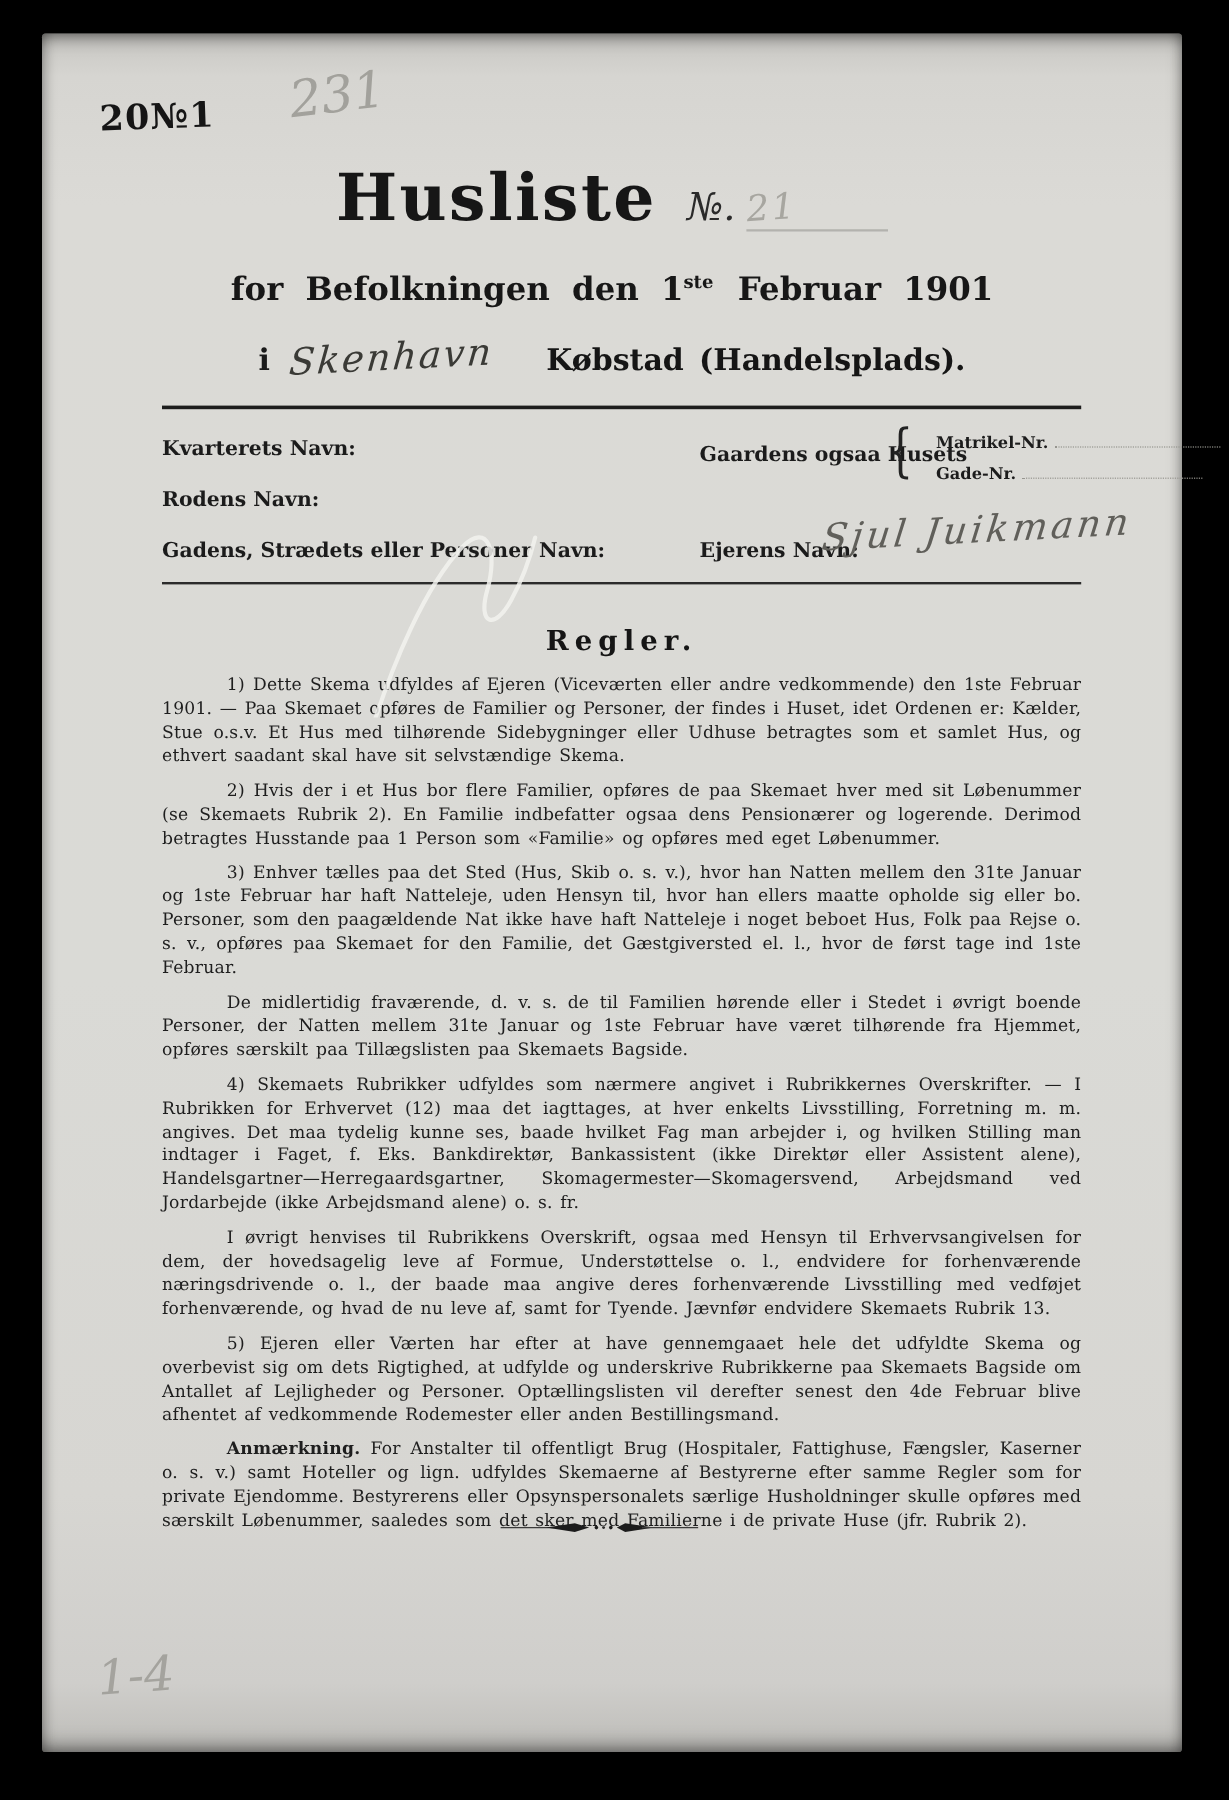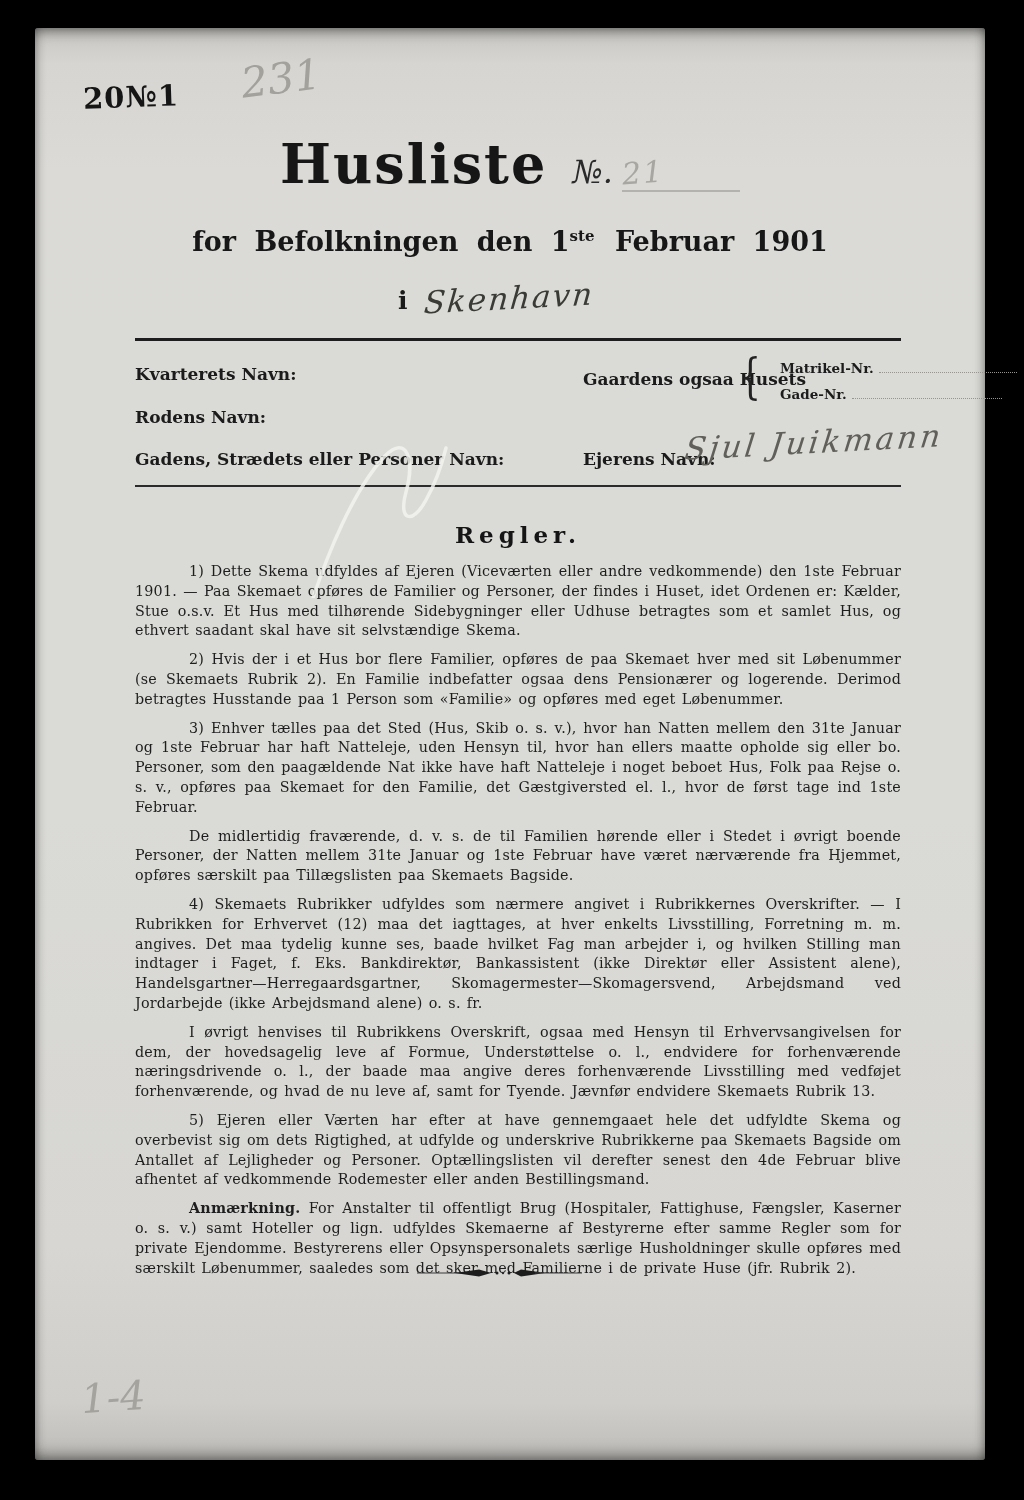--- a/index.html
+++ b/index.html
@@ -80,20 +80,21 @@
   </div>
 
   <div class="abs subtitle">
     <span>for Befolkningen den 1</span><sup>ste</sup>
     <span class="suffix">Februar 1901</span>
   </div>
 
   <div class="abs place-line">
     <span class="place-i">i</span>
     <span class="hand place-hand">Skenhavn</span>
+    <span class="place-suffix">Købstad (Handelsplads).</span>
   </div>
 
   <div class="abs hr1"></div>
 
   <div class="abs flabel f-kvarter">Kvarterets Navn:</div>
   <div class="abs flabel f-rode">Rodens Navn:</div>
   <div class="abs flabel f-gade">Gadens, Strædets eller Personer Navn:</div>
 
   <div class="abs f-gaard">
     <span class="flabel glabel">Gaardens ogsaa Husets</span>
@@ -109,21 +110,21 @@
   <div class="abs flabel f-ejer">Ejerens Navn:</div>
   <div class="abs hand signature">Sjul Juikmann</div>
 
   <div class="abs hr2"></div>
 
   <div class="abs rules">
     <h2>Regler.</h2>
     <p>1) Dette Skema udfyldes af Ejeren (Viceværten eller andre vedkommende) den 1ste Februar 1901. — Paa Skemaet opføres de Familier og Personer, der findes i Huset, idet Ordenen er: Kælder, Stue o.s.v.  Et Hus med tilhørende Sidebygninger eller Udhuse betragtes som et samlet Hus, og ethvert saadant skal have sit selvstændige Skema.</p>
     <p>2) Hvis der i et Hus bor flere Familier, opføres de paa Skemaet hver med sit Løbenummer (se Skemaets Rubrik 2).  En Familie indbefatter ogsaa dens Pensionærer og logerende.  Derimod betragtes Husstande paa 1 Person som «Familie» og opføres med eget Løbenummer.</p>
     <p>3) Enhver tælles paa det Sted (Hus, Skib o. s. v.), hvor han Natten mellem den 31te Januar og 1ste Februar har haft Natteleje, uden Hensyn til, hvor han ellers maatte opholde sig eller bo.  Personer, som den paagældende Nat ikke have haft Natteleje i noget beboet Hus, Folk paa Rejse o. s. v., opføres paa Skemaet for den Familie, det Gæstgiversted el. l., hvor de først tage ind 1ste Februar.</p>
-    <p>De midlertidig fraværende, d. v. s. de til Familien hørende eller i Stedet i øvrigt boende Personer, der Natten mellem 31te Januar og 1ste Februar have været nærværende fra Hjemmet, opføres særskilt paa Tillægslisten paa Skemaets Bagside.</p>
+    <p>De midlertidig fraværende, d. v. s. de til Familien hørende eller i Stedet i øvrigt boende Personer, der Natten mellem 31te Januar og 1ste Februar have været tilhørende fra Hjemmet, opføres særskilt paa Tillægslisten paa Skemaets Bagside.</p>
     <p>4) Skemaets Rubrikker udfyldes som nærmere angivet i Rubrikkernes Overskrifter. — I Rubrikken for Erhvervet (12) maa det iagttages, at hver enkelts Livsstilling, Forretning m. m. angives.  Det maa tydelig kunne ses, baade hvilket Fag man arbejder i, og hvilken Stilling man indtager i Faget, f. Eks. Bankdirektør, Bankassistent (ikke Direktør eller Assistent alene), Handelsgartner—Herregaardsgartner, Skomagermester—Skomagersvend, Arbejdsmand ved Jordarbejde (ikke Arbejdsmand alene) o. s. fr.</p>
     <p>I øvrigt henvises til Rubrikkens Overskrift, ogsaa med Hensyn til Erhvervsangivelsen for dem, der hovedsagelig leve af Formue, Understøttelse o. l., endvidere for forhenværende næringsdrivende o. l., der baade maa angive deres forhenværende Livsstilling med vedføjet forhenværende, og hvad de nu leve af, samt for Tyende.  Jævnfør endvidere Skemaets Rubrik 13.</p>
     <p>5) Ejeren eller Værten har efter at have gennemgaaet hele det udfyldte Skema og overbevist sig om dets Rigtighed, at udfylde og underskrive Rubrikkerne paa Skemaets Bagside om Antallet af Lejligheder og Personer.  Optællingslisten vil derefter senest den 4de Februar blive afhentet af vedkommende Rodemester eller anden Bestillingsmand.</p>
     <p><span class="remark-label">Anmærkning.</span><span>  For Anstalter til offentligt Brug (Hospitaler, Fattighuse, Fængsler, Kaserner o. s. v.) samt Hoteller og lign. udfyldes Skemaerne af Bestyrerne efter samme Regler som for private Ejendomme.  Bestyrerens eller Opsynspersonalets særlige Husholdninger skulle opføres med særskilt Løbenummer, saaledes som det sker med Familierne i de private Huse (jfr. Rubrik 2).</span></p>
   </div>
 
   <svg class="abs divider-svg" width="165" height="14" viewBox="0 0 165 14">
     <line x1="0" y1="7" x2="52" y2="7" stroke="#3a3a3a" stroke-width="1.2"></line>
     <polygon points="38,7 62,3.4 74,7 62,10.6" fill="#1c1c1c"></polygon>
     <circle cx="80" cy="7" r="1.5" fill="#1c1c1c"></circle>

